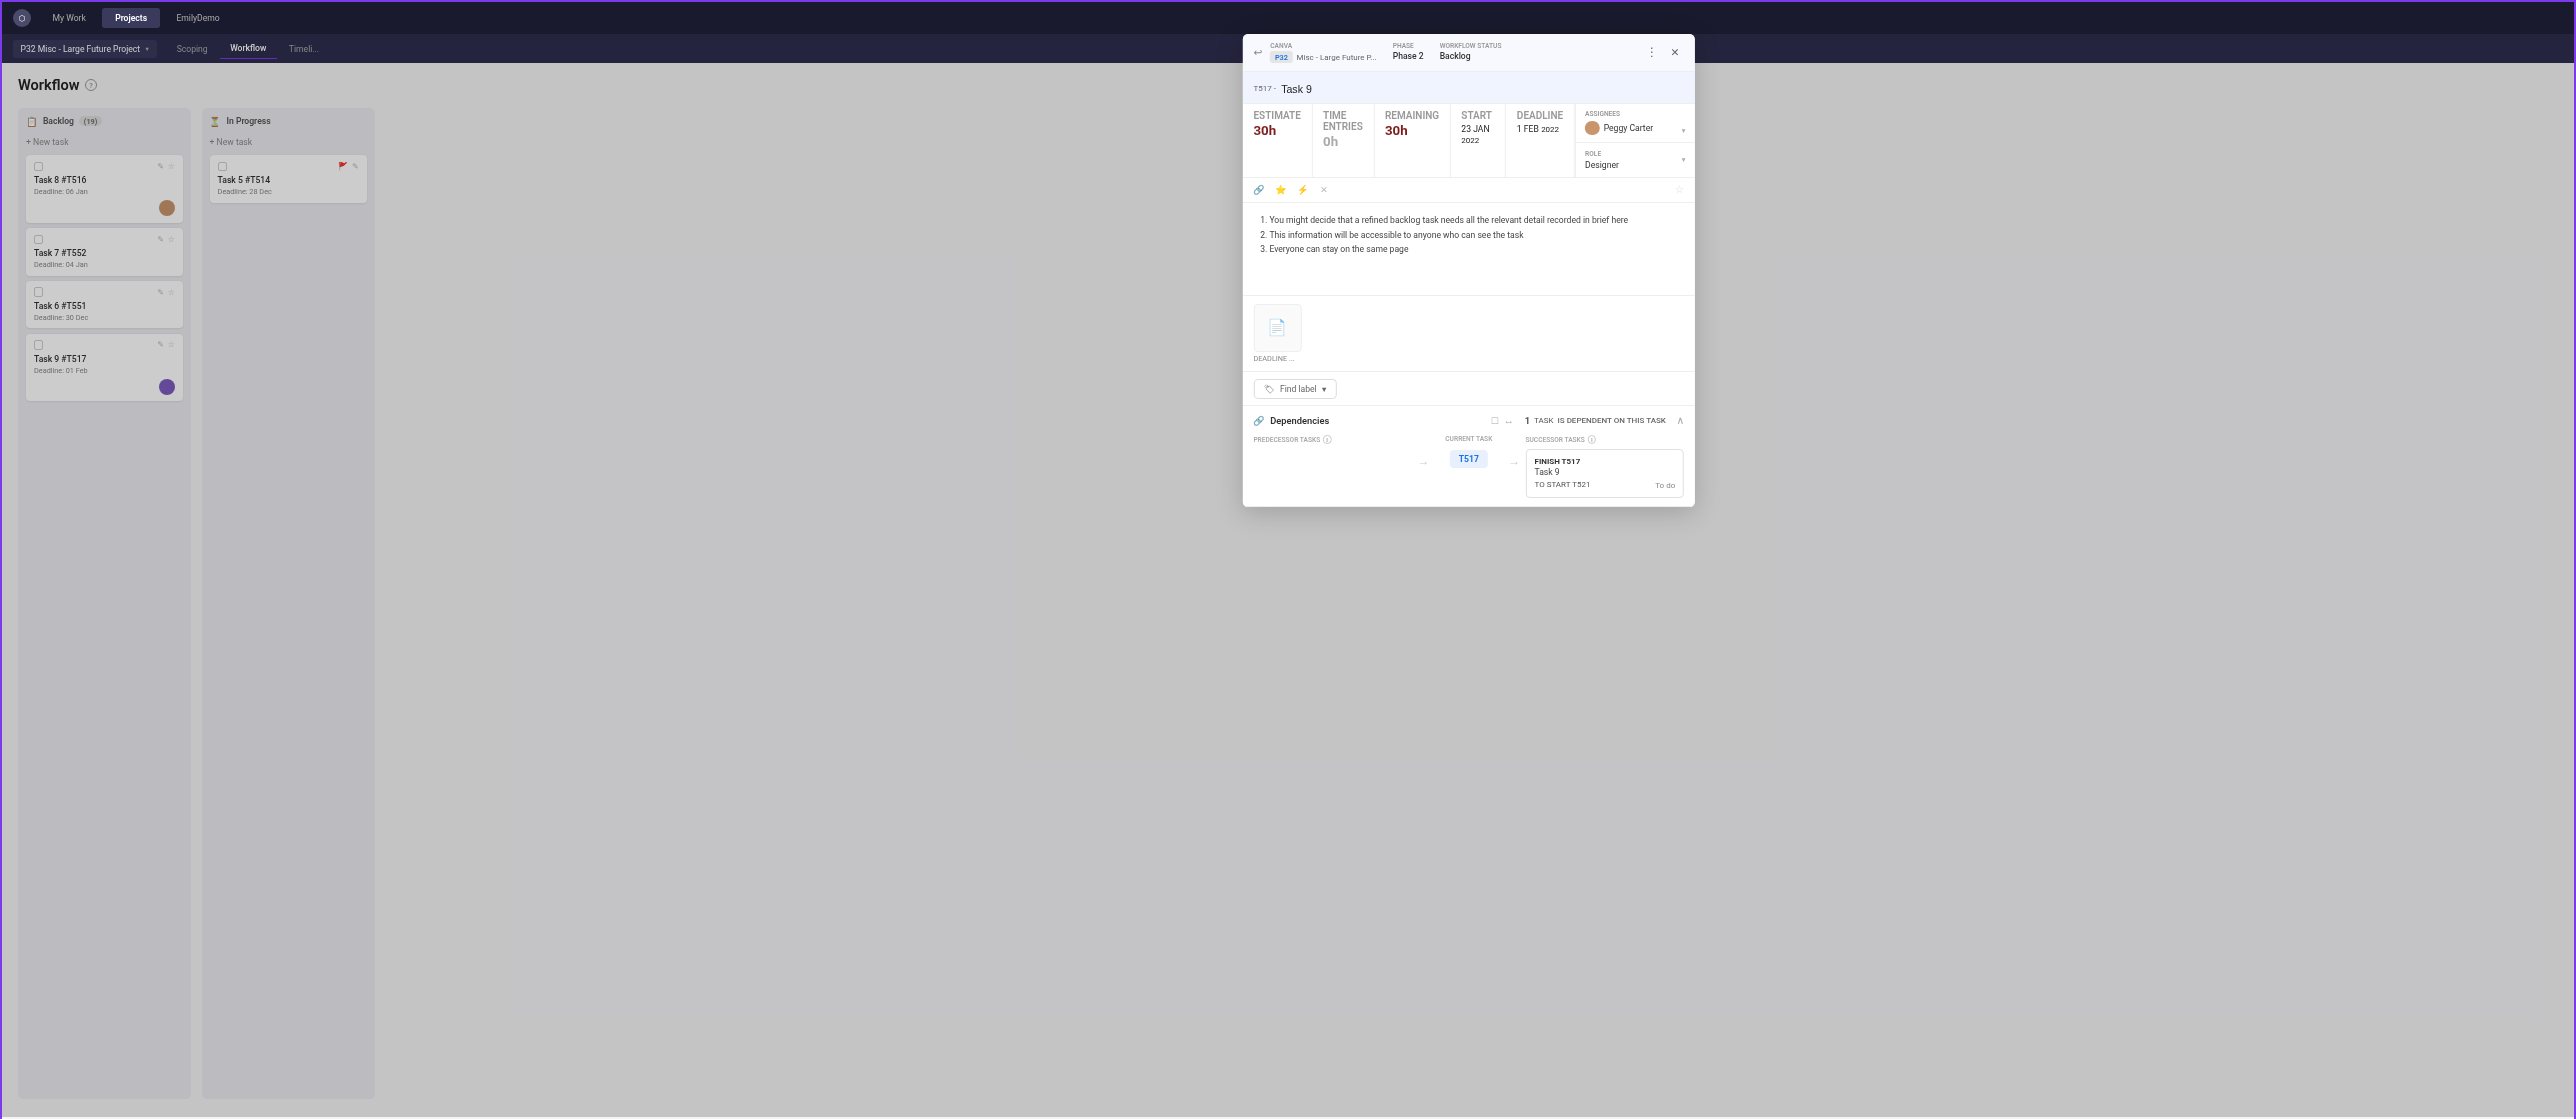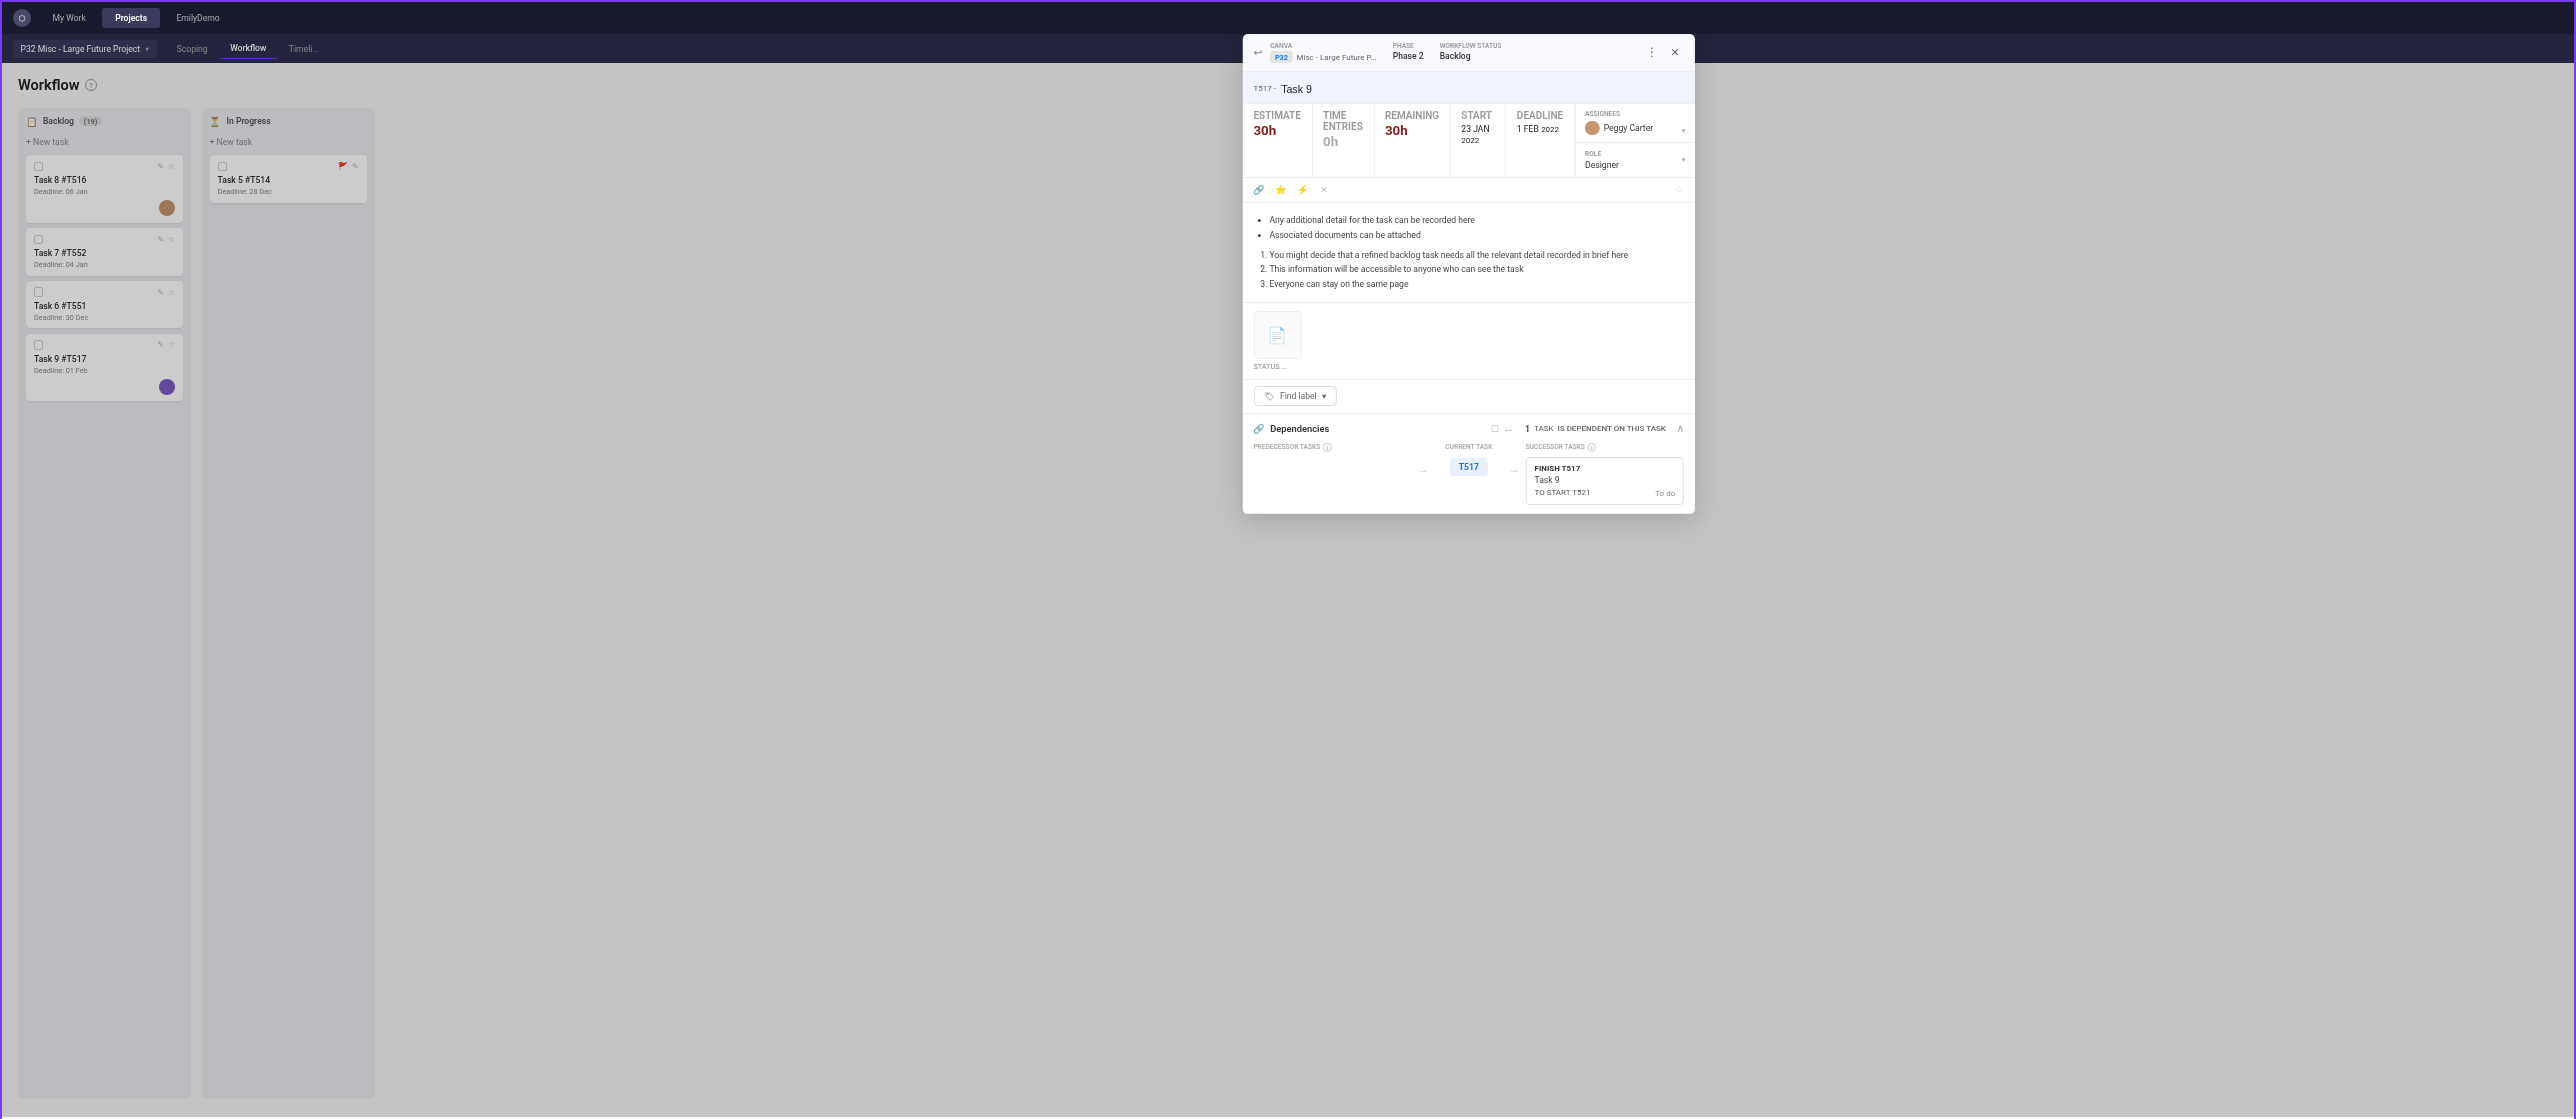--- a/index.html
+++ b/index.html
@@ -938,37 +938,33 @@
         <span class="action-icon">🔗</span>
         <span class="action-icon">⭐</span>
         <span class="action-icon">⚡</span>
         <span class="action-icon">✕</span>
       </div>
       <span class="star-icon">☆</span>
     </div>
 
     <div class="description-area">
       <div class="desc-text">
-        <ul>
-          <li>Any additional detail for the task can be recorded here</li>
-          <li>Associated documents can be attached</li>
-        </ul>
         <ol>
           <li>You might decide that a refined backlog task needs all the relevant detail recorded in brief here</li>
           <li>This information will be accessible to anyone who can see the task</li>
           <li>Everyone can stay on the same page</li>
         </ol>
       </div>
     </div>
 
     <div class="attachment-section">
       <div class="attachment-thumb">
         <span>📄</span>
       </div>
-      <div class="attachment-name">STATUS ...</div>
+      <div class="attachment-name">DEADLINE ...</div>
     </div>
 
     <div class="labels-section">
       <div class="find-label-btn">
         <span>🏷</span>
         <span>Find label</span>
         <span>▾</span>
       </div>
     </div>
 

